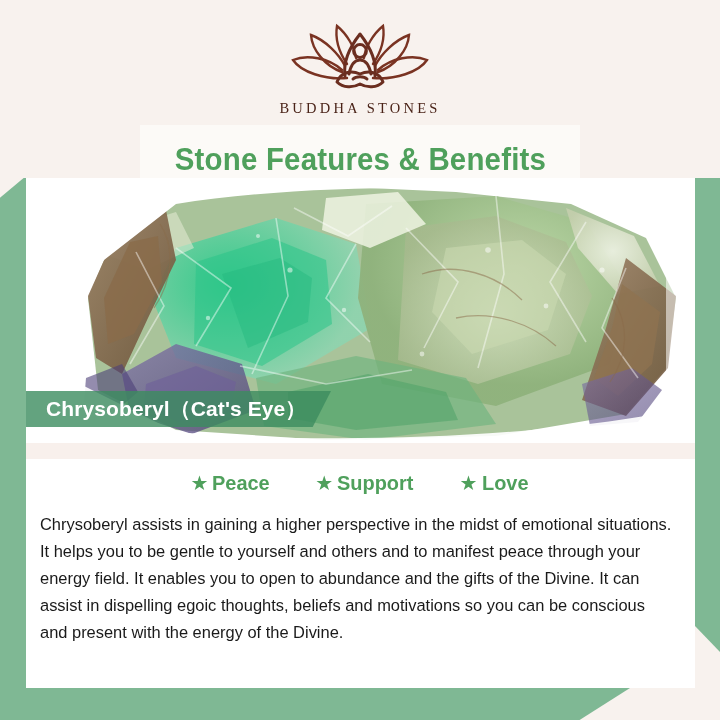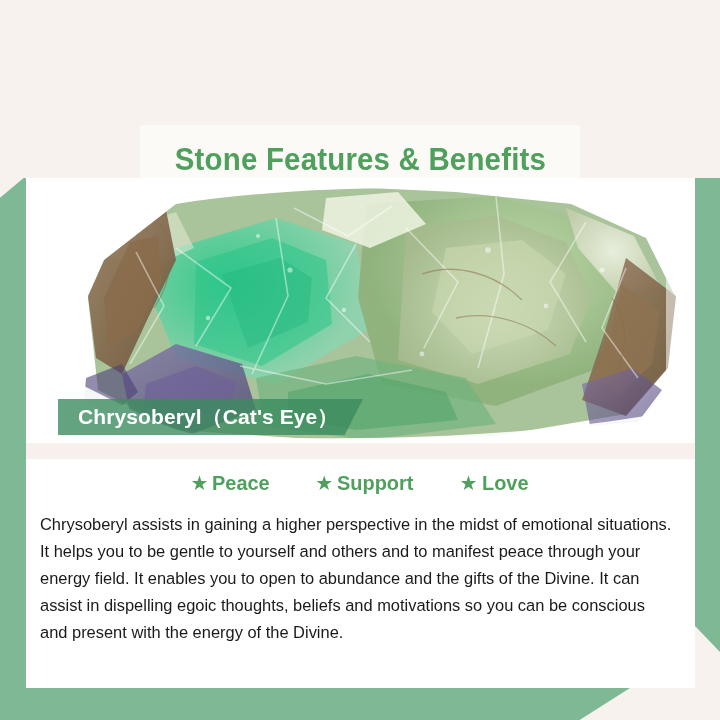--- a/index.html
+++ b/index.html
@@ -61,25 +61,25 @@
   }
 
   
   .photo {
     position:absolute; top:178px; left:26px; width:669px; height:265px;
     background:#FFFFFF; overflow:hidden;
   }
   .photo svg { display:block; width:100%; height:100%; }
 
   .stone-name-band {
-    position:absolute; left:0; bottom:8px;
+    position:absolute; left:0; bottom:16px;
     height:36px; width:305px;
     background:rgba(60,140,95,.80);
     clip-path:polygon(0 0, 100% 0, 94% 100%, 0 100%);
-    display:flex; align-items:center;margin-left:32px;
+    display:flex; align-items:center;
   }
   .stone-name-text {
     color:#FFFFFF; font-size:21px; font-weight:bold;
     padding-left:20px; white-space:nowrap; letter-spacing:.1px;
   }
 
   
   .cream-strip {
     position:absolute; top:443px; left:26px; width:669px; height:16px;
     background:#F8F0EC;
@@ -112,20 +112,51 @@
 </head>
 <body>
 
 <div class="frame-band" id="band-top"></div>
 <div class="frame-band" id="band-right"></div>
 <div class="frame-band" id="band-left"></div>
 <div class="frame-band" id="band-bottom"></div>
 
 <div class="header">
 
+  <div class="logo-wrap">
+    <svg class="logo-mark" viewBox="0 0 150 72">
+      <g fill="none" stroke="#7A3322" stroke-width="2.4" stroke-linecap="round">
+
+        <path d="M62 56 C 40 58, 16 50, 8 38 C 22 32, 44 36, 57 48"></path>
+
+        <path d="M88 56 C 110 58, 134 50, 142 38 C 128 32, 106 36, 93 48"></path>
+
+        <path d="M57 50 C 40 44, 27 28, 26 13 C 40 18, 54 32, 60 44"></path>
+
+        <path d="M93 50 C 110 44, 123 28, 124 13 C 110 18, 96 32, 90 44"></path>
+
+        <path d="M62 42 C 54 30, 50 16, 52 4 C 62 12, 70 26, 71 36"></path>
+
+        <path d="M88 42 C 96 30, 100 16, 98 4 C 88 12, 80 26, 79 36"></path>
+      </g>
+      <g fill="none" stroke="#6B2E20" stroke-width="3" stroke-linecap="round" stroke-linejoin="round">
+
+        <path d="M60 54 C 58 40, 64 26, 75 12 C 86 26, 92 40, 90 54"></path>
+
+        <circle cx="75" cy="29" r="6.4"></circle>
+
+        <path d="M64 52 C 66 42, 70 38, 75 38 C 80 38, 84 42, 86 52"></path>
+
+        <path d="M52 60 C 56 50, 66 48, 75 52 C 84 48, 94 50, 98 60 C 92 66, 82 66, 75 62 C 68 66, 58 66, 52 60 Z"></path>
+
+        <path d="M68 57 C 71 54, 79 54, 82 57"></path>
+      </g>
+    </svg>
+    <div class="logo-text">BUDDHA STONES</div>
+  </div>
 
   <div class="title-band">
     <div class="title-text">Stone Features &amp; Benefits</div>
   </div>
 </div>
 
 <div class="photo">
   <svg viewBox="0 0 669 265" preserveAspectRatio="none">
     <defs>
       <radialGradient id="g1" cx="35%" cy="40%" r="60%">

